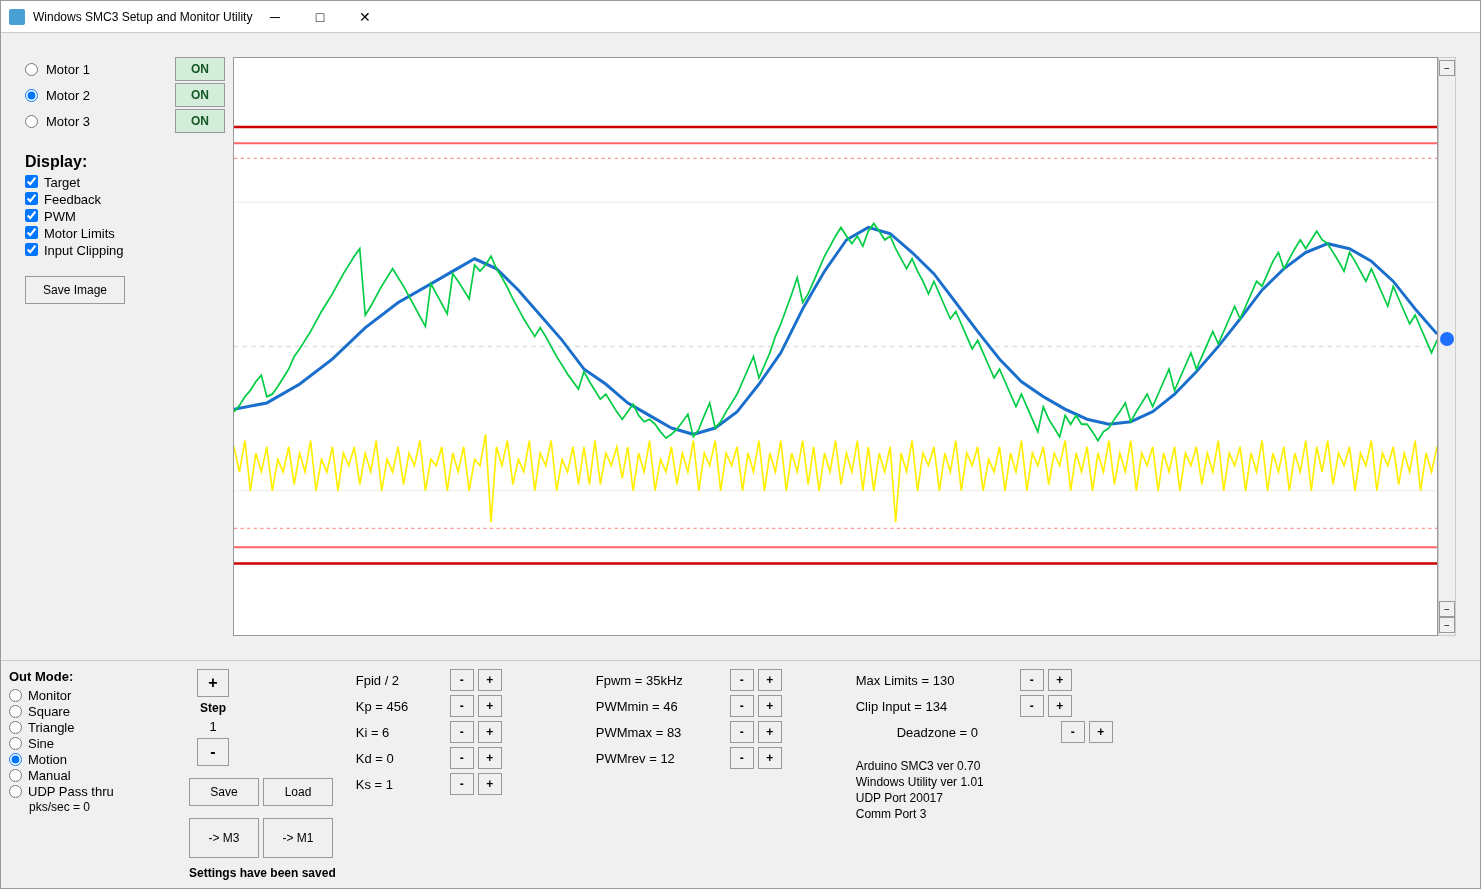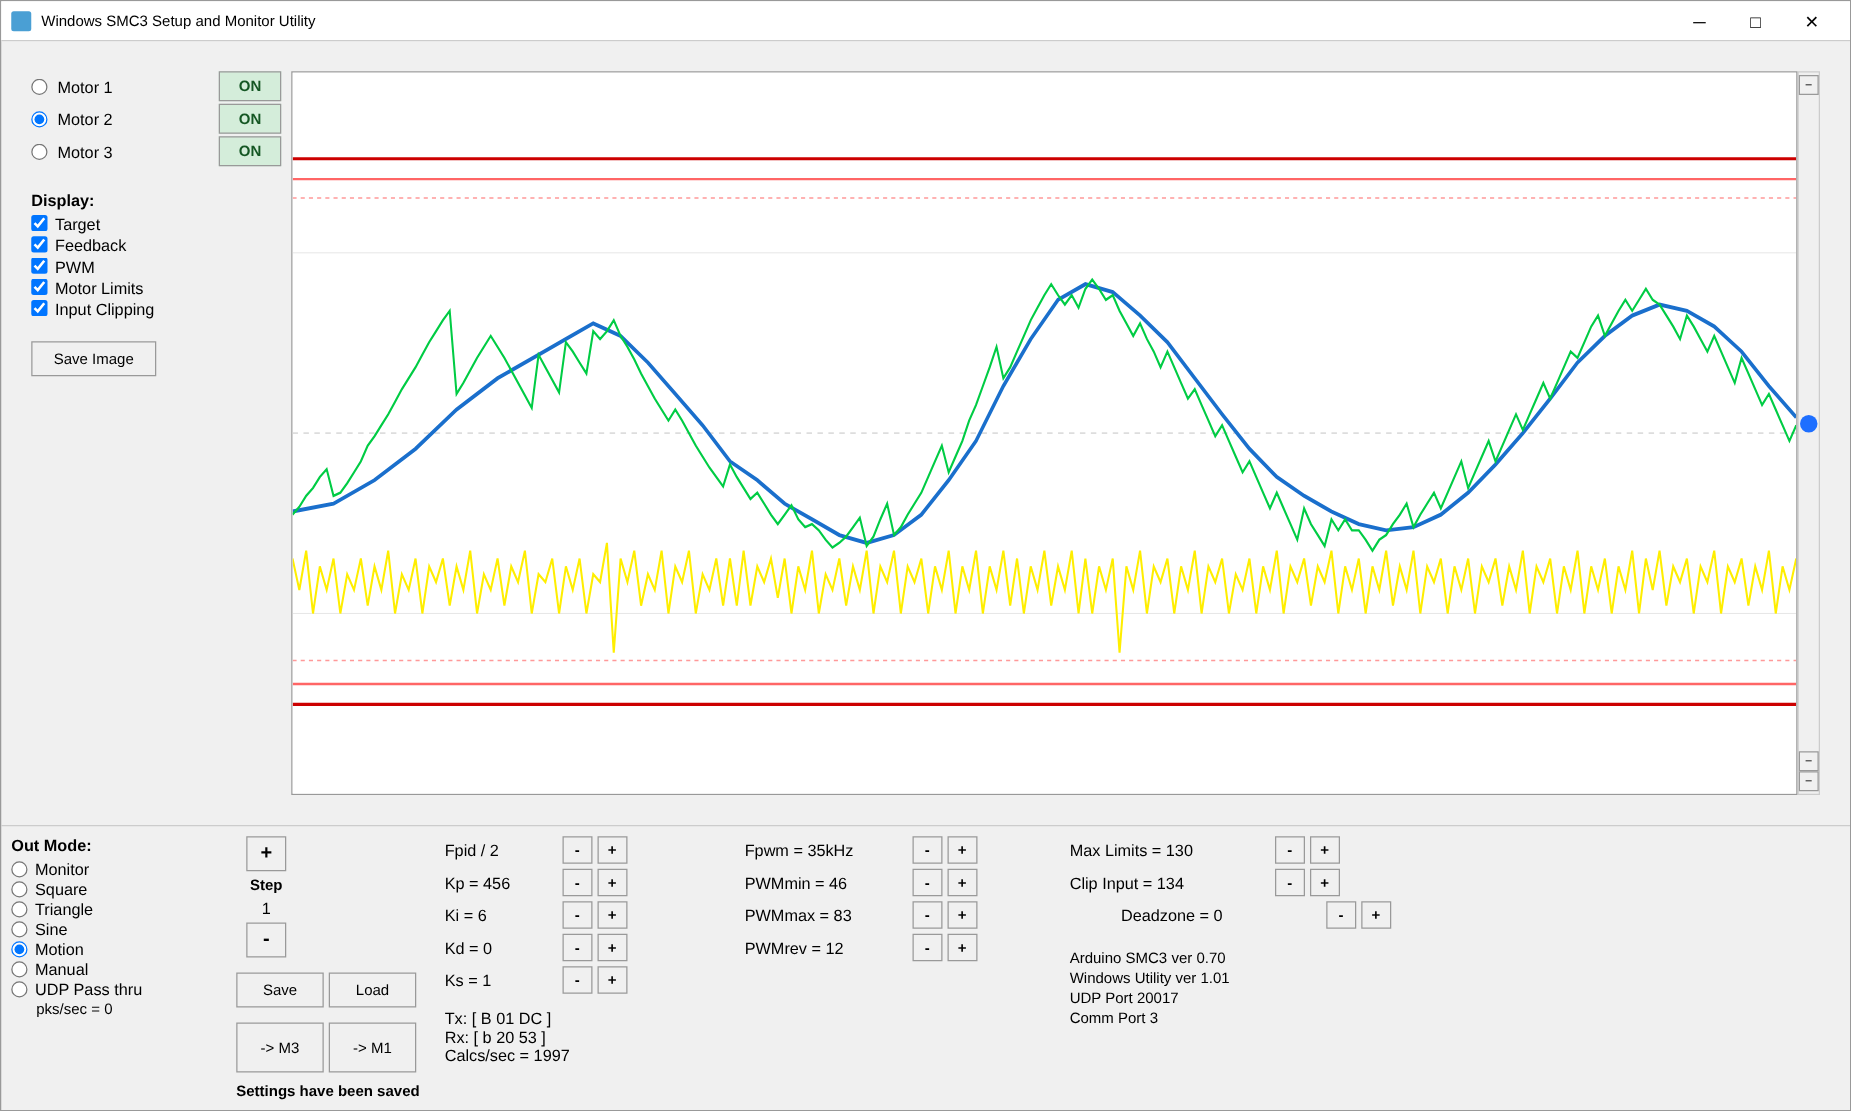--- a/index.html
+++ b/index.html
@@ -19,21 +19,20 @@
       display: flex;
       flex-direction: column;
     }
     .titlebar {
       background: #fff;
       border-bottom: 1px solid #ccc;
       height: 32px;
       display: flex;
       align-items: center;
       padding: 0 8px;
-      justify-content: space-between;
       flex-shrink: 0;
     }
     .titlebar-left {
       display: flex;
       align-items: center;
       gap: 8px;
     }
     .titlebar-icon {
       width: 16px;
       height: 16px;
@@ -92,21 +91,21 @@
       border: 1px solid #999;
       cursor: pointer;
       font-size: 12px;
       font-weight: bold;
       color: #155724;
     }
     .display-section {
       margin-top: 8px;
     }
     .display-title {
-      font-size: 13px;
+      font-size: 16px;
       font-weight: bold;
       margin-bottom: 4px;
     }
     .checkbox-row {
       display: flex;
       align-items: flex-start;
       gap: 6px;
       margin: 2px 0;
     }
     .checkbox-row input[type=checkbox] {
@@ -520,25 +519,20 @@
         <div class="param-row">
           <span class="param-label">Kd = 0</span>
           <button class="param-btn">-</button>
           <button class="param-btn">+</button>
         </div>
         <div class="param-row">
           <span class="param-label">Ks = 1</span>
           <button class="param-btn">-</button>
           <button class="param-btn">+</button>
         </div>
-        <div style="margin-top:8px;">
-          <div>Tx: [ B 01 DC ]</div>
-          <div>Rx: [ b 20 53 ]</div>
-          <div>Calcs/sec = 1997</div>
-        </div>
       </div>
 
       <div class="pwm-section">
         <div class="param-row">
           <span class="param-label" style="min-width:130px;">Fpwm = 35kHz</span>
           <button class="param-btn">-</button>
           <button class="param-btn">+</button>
         </div>
         <div class="param-row">
           <span class="param-label" style="min-width:130px;">PWMmin = 46</span>

